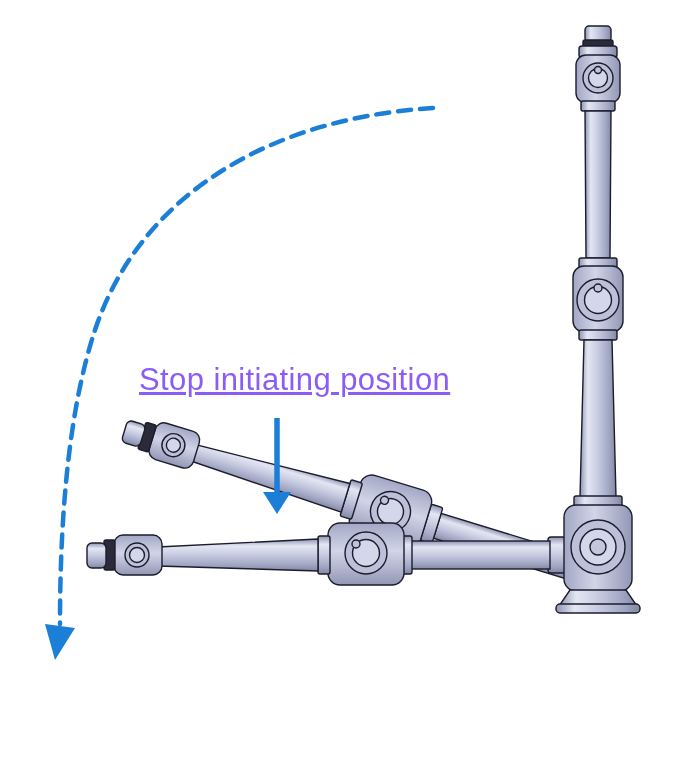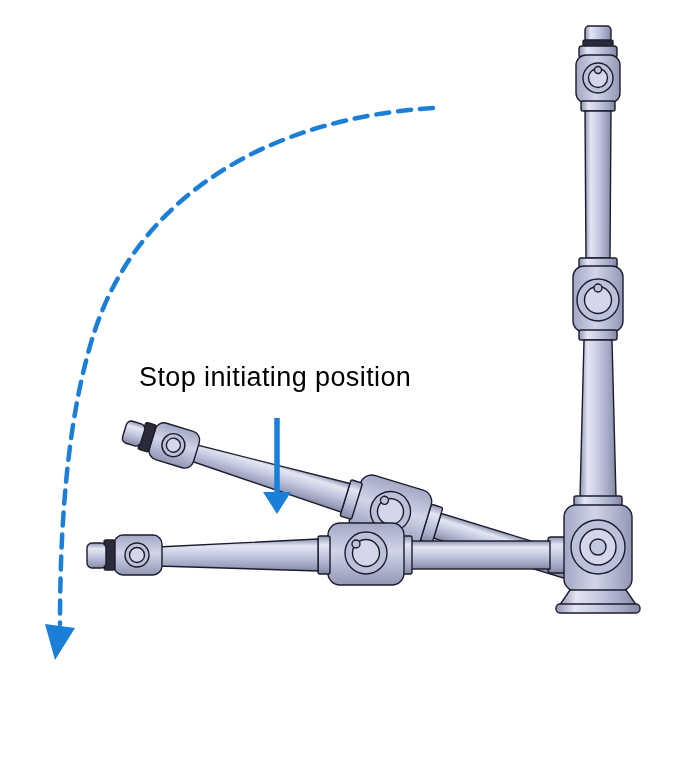--- a/index.html
+++ b/index.html
@@ -17,25 +17,26 @@
   }
   .figure svg {
     position: absolute;
     left: 0;
     top: 0;
   }
   .annotation-label {
     position: absolute;
     left: 139px;
     top: 362px;
-    font-size: 27px;
-    color: #000000;
+    font-size: 31px;
+    color: #8b5cf6;
     letter-spacing: 0.4px;
     white-space: nowrap;
     user-select: none;
+    text-decoration: underline;
   }
 </style>
 </head>
 <body>
 
 <div class="figure">
 
   <svg width="683" height="772" viewBox="0 0 683 772">
     <defs>
       <linearGradient id="tubeV" x1="0" y1="0" x2="1" y2="0">

